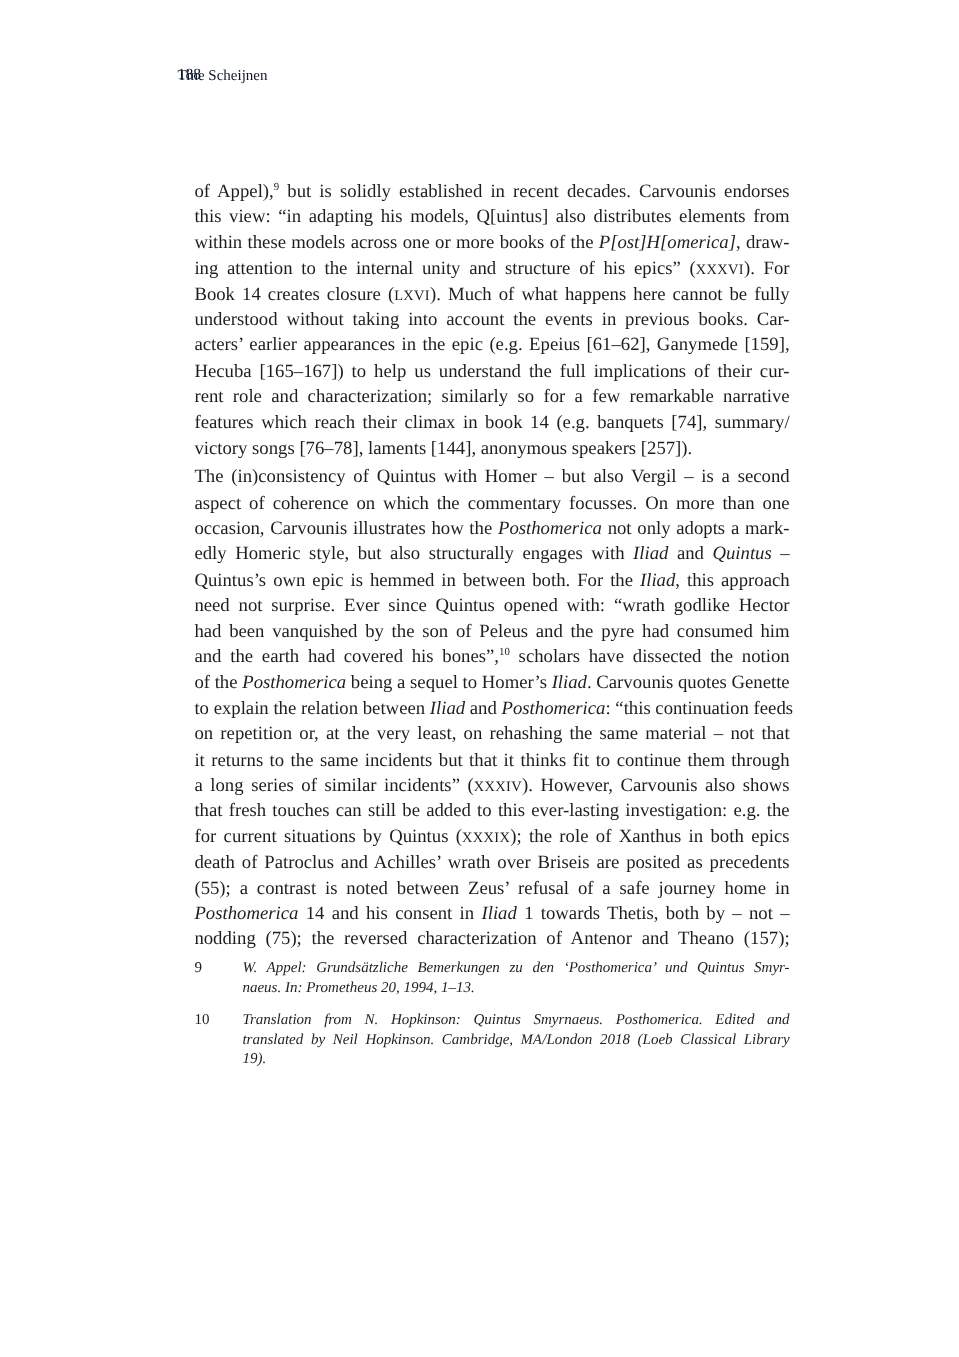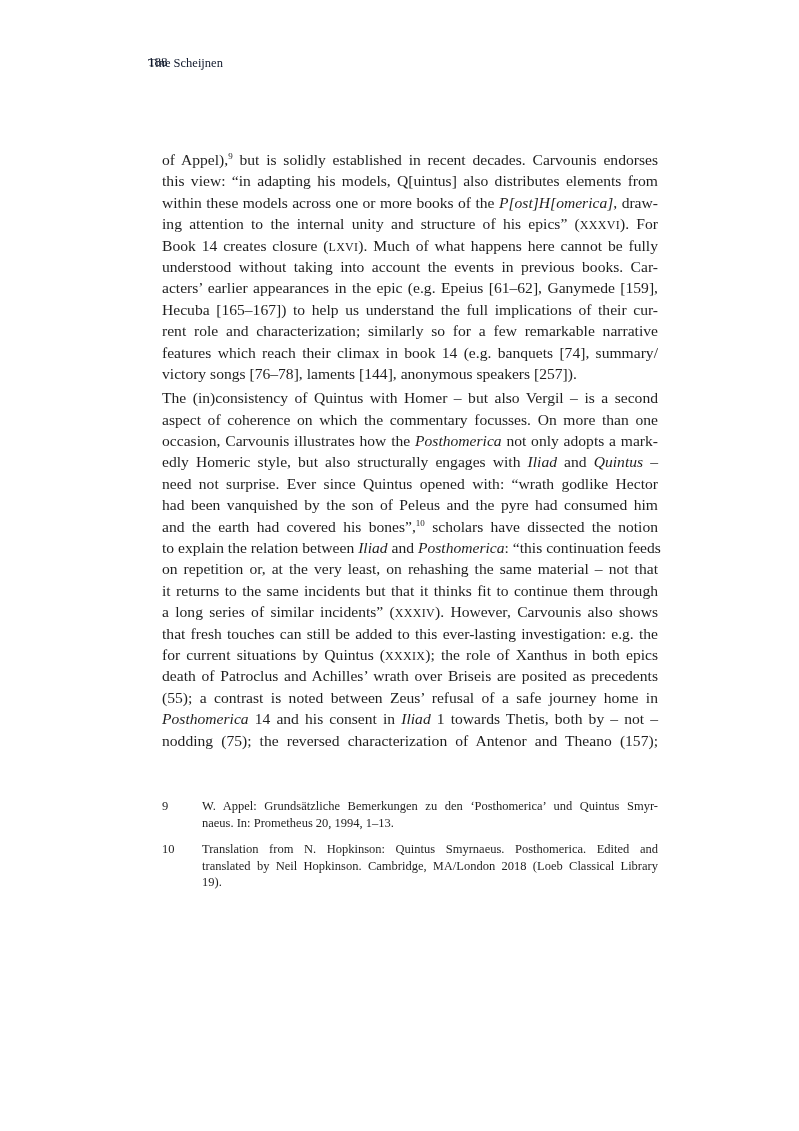--- a/index.html
+++ b/index.html
@@ -26,21 +26,21 @@
   .line.last { text-align-last: left; }
   .line i { }
   .sc { font-size: 12px; letter-spacing: 0.3px; }
   sup { font-size: 9px; line-height: 0; vertical-align: 6px; }
 
   .footnotes { position: absolute; left: 162px; width: 496px; top: 798px; }
   .fn { position: relative; padding-left: 40px; margin-bottom: 10px; }
   .fn-num { position: absolute; left: 0; top: 0; font-size: 12.5px; line-height: 16.5px; }
   .fn-line {
     display: block; font-size: 12.5px; line-height: 16.5px; white-space: nowrap;
-    text-align: justify; text-align-last: justify;
+    text-align: justify; text-align-last: justify; font-style: italic;
   }
   .fn-line.last { text-align-last: left; }
 </style>
 </head>
 <body>
 
 <div class="running-head">
   <span class="page-number">188</span>
   <span class="running-title">Tine Scheijnen</span>
 </div>
@@ -57,23 +57,25 @@
       <span class="line">Hecuba [165–167]) to help us understand the full implications of their cur-</span>
       <span class="line">rent role and characterization; similarly so for a few remarkable narrative</span>
       <span class="line">features which reach their climax in book 14 (e.g. banquets [74], summary/</span>
       <span class="line last">victory songs [76–78], laments [144], anonymous speakers [257]).</span>
     </p>
     <p class="para">
       <span class="line">The (in)consistency of Quintus with Homer – but also Vergil – is a second</span>
       <span class="line">aspect of coherence on which the commentary focusses. On more than one</span>
       <span class="line">occasion, Carvounis illustrates how the <i>Posthomerica</i> not only adopts a mark-</span>
       <span class="line">edly Homeric style, but also structurally engages with <i>Iliad</i> and <i>Quintus</i> –</span>
+      <span class="line">Quintus’s own epic is hemmed in between both. For the <i>Iliad</i>, this approach</span>
       <span class="line">need not surprise. Ever since Quintus opened with: “wrath godlike Hector</span>
       <span class="line">had been vanquished by the son of Peleus and the pyre had consumed him</span>
       <span class="line">and the earth had covered his bones”,<sup>10</sup> scholars have dissected the notion</span>
+      <span class="line">of the <i>Posthomerica</i> being a sequel to Homer’s <i>Iliad</i>. Carvounis quotes Genette</span>
       <span class="line">to explain the relation between <i>Iliad</i> and <i>Posthomerica</i>: “this continuation feeds</span>
       <span class="line">on repetition or, at the very least, on rehashing the same material – not that</span>
       <span class="line">it returns to the same incidents but that it thinks fit to continue them through</span>
       <span class="line">a long series of similar incidents” (<span class="sc">XXXIV</span>). However, Carvounis also shows</span>
       <span class="line">that fresh touches can still be added to this ever-lasting investigation: e.g. the</span>
       <span class="line">for current situations by Quintus (<span class="sc">XXXIX</span>); the role of Xanthus in both epics</span>
       <span class="line">death of Patroclus and Achilles’ wrath over Briseis are posited as precedents</span>
       <span class="line">(55); a contrast is noted between Zeus’ refusal of a safe journey home in</span>
       <span class="line"><i>Posthomerica</i> 14 and his consent in <i>Iliad</i> 1 towards Thetis, both by – not –</span>
       <span class="line" style="text-align-last: justify;">nodding (75); the reversed characterization of Antenor and Theano (157);</span>

